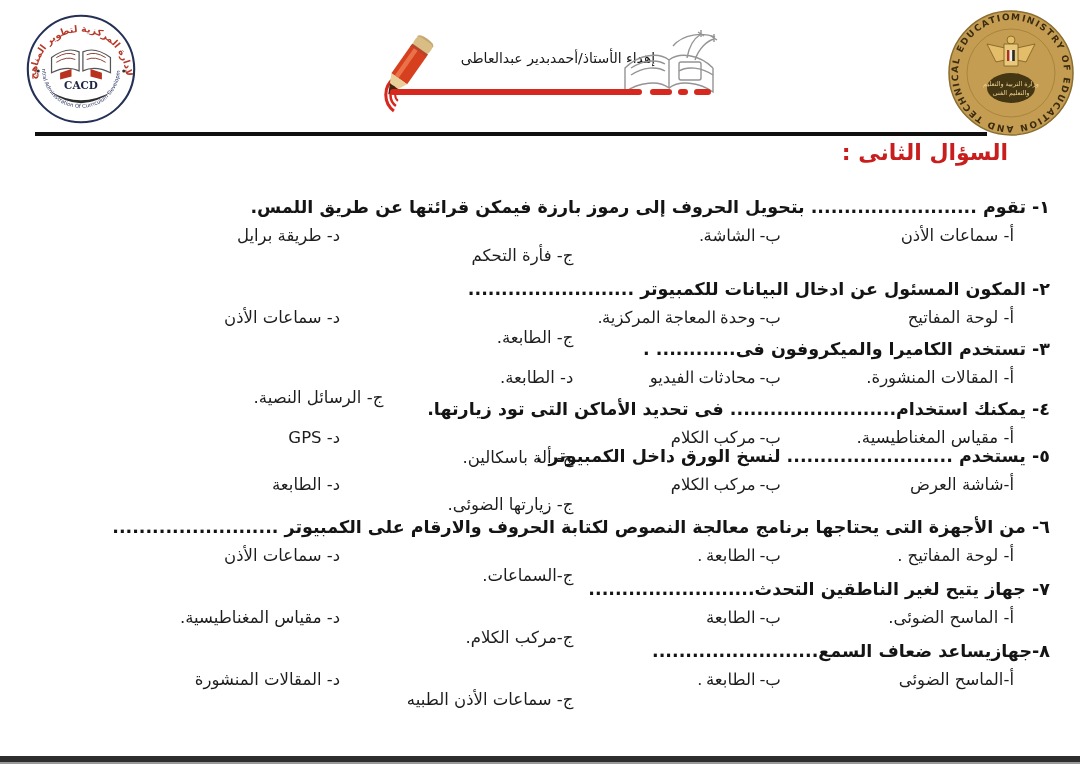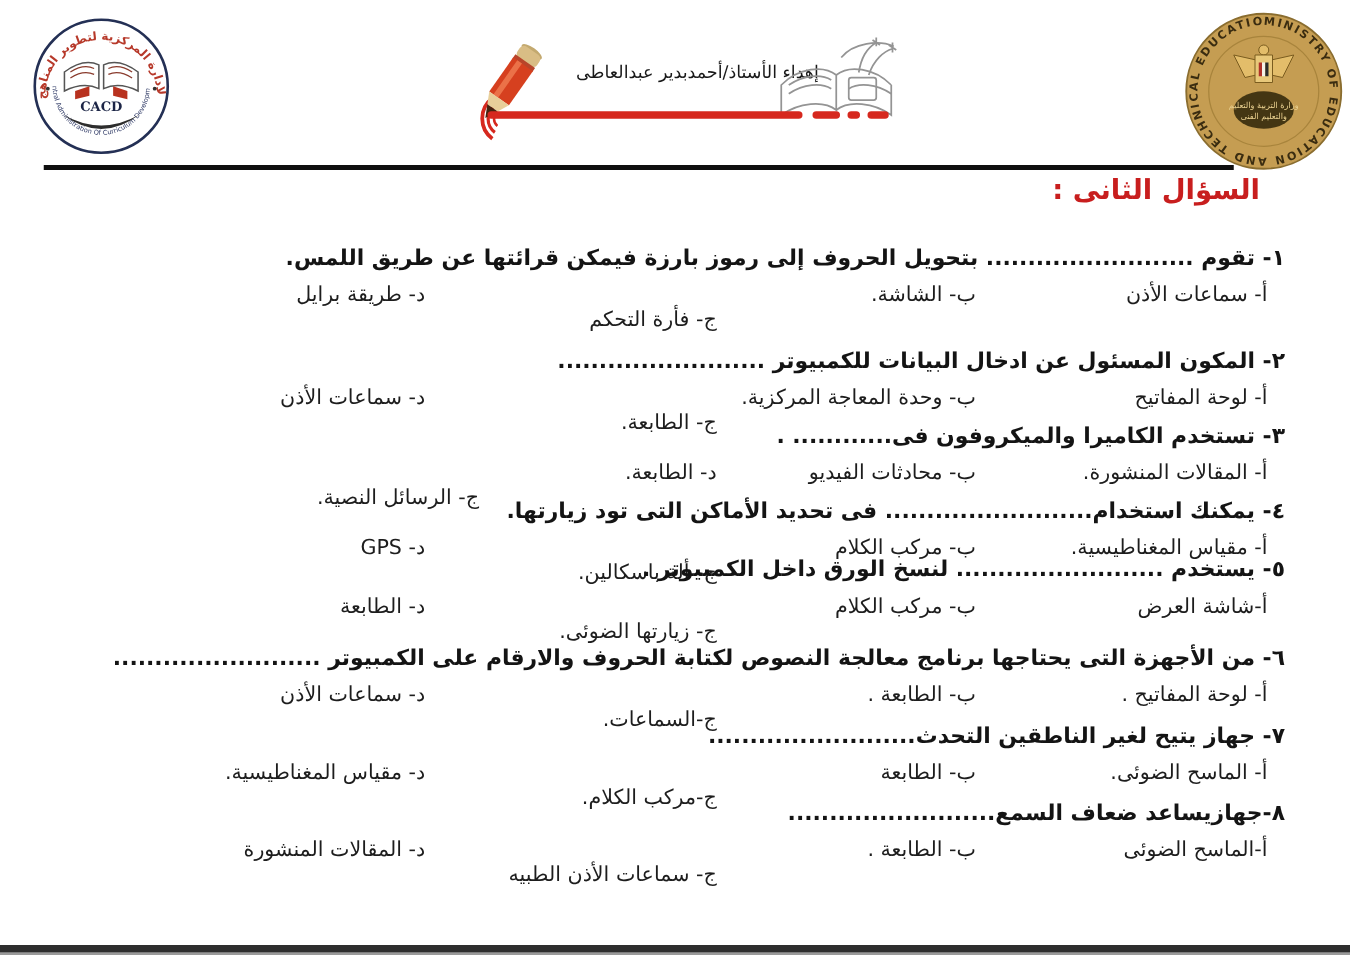--- a/index.html
+++ b/index.html
@@ -29,30 +29,30 @@
     position:absolute; right:72px; top:140px; direction:rtl;
     font-size:22px; font-weight:bold; color:#c81e1e; white-space:nowrap;
   }
   .q-subtitle {
     position:absolute; right:72px; top:168px; direction:rtl;
     font-size:19px; font-weight:bold; color:#c81e1e; white-space:nowrap;
   }
   
   .question { position:absolute; left:0; right:0; direction:rtl; }
   .q-text {
-    margin-right:52px; font-size:17.5px; font-weight:bold; color:#141414;
+    margin-right:30px; font-size:17.5px; font-weight:bold; color:#141414;
     white-space:nowrap; text-align:right;
   }
   .q-options {
     margin-top:9px; margin-right:66px; margin-left:150px;
     display:flex; direction:rtl; font-size:16.5px; color:#1d1d1d;
   }
   .opt { white-space:nowrap; }
   .opt.a { flex:0 0 27%; }
-  .opt.b { flex:0 0 24%; }
+  .opt.b { flex:0 0 24%;font-family:Liberation Serif, serif; }
   .opt.c { flex:0 0 27%;margin-top:20px; }
   .opt.d { flex:0 0 22%; }
   .bottom-bar { position:absolute; left:0; right:0; bottom:2px; height:6px; background:#2e2e2e; }
   .bottom-shadow { position:absolute; left:0; right:0; bottom:0; height:2px; background:#9a9a9a; }
 </style>
 </head>
 <body>
 
 <div class="page">
 

